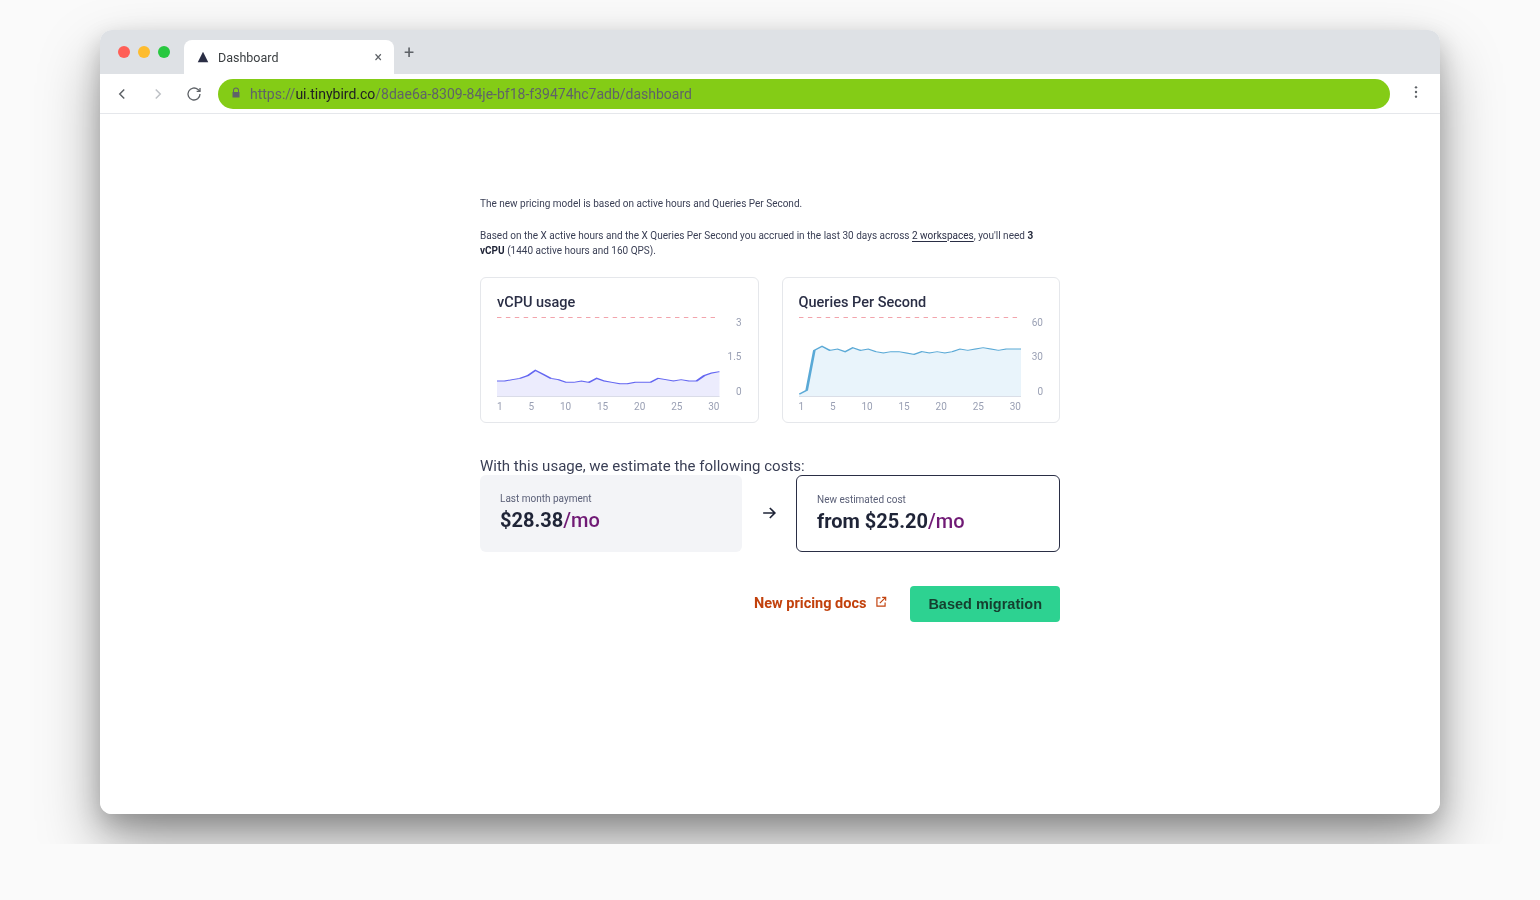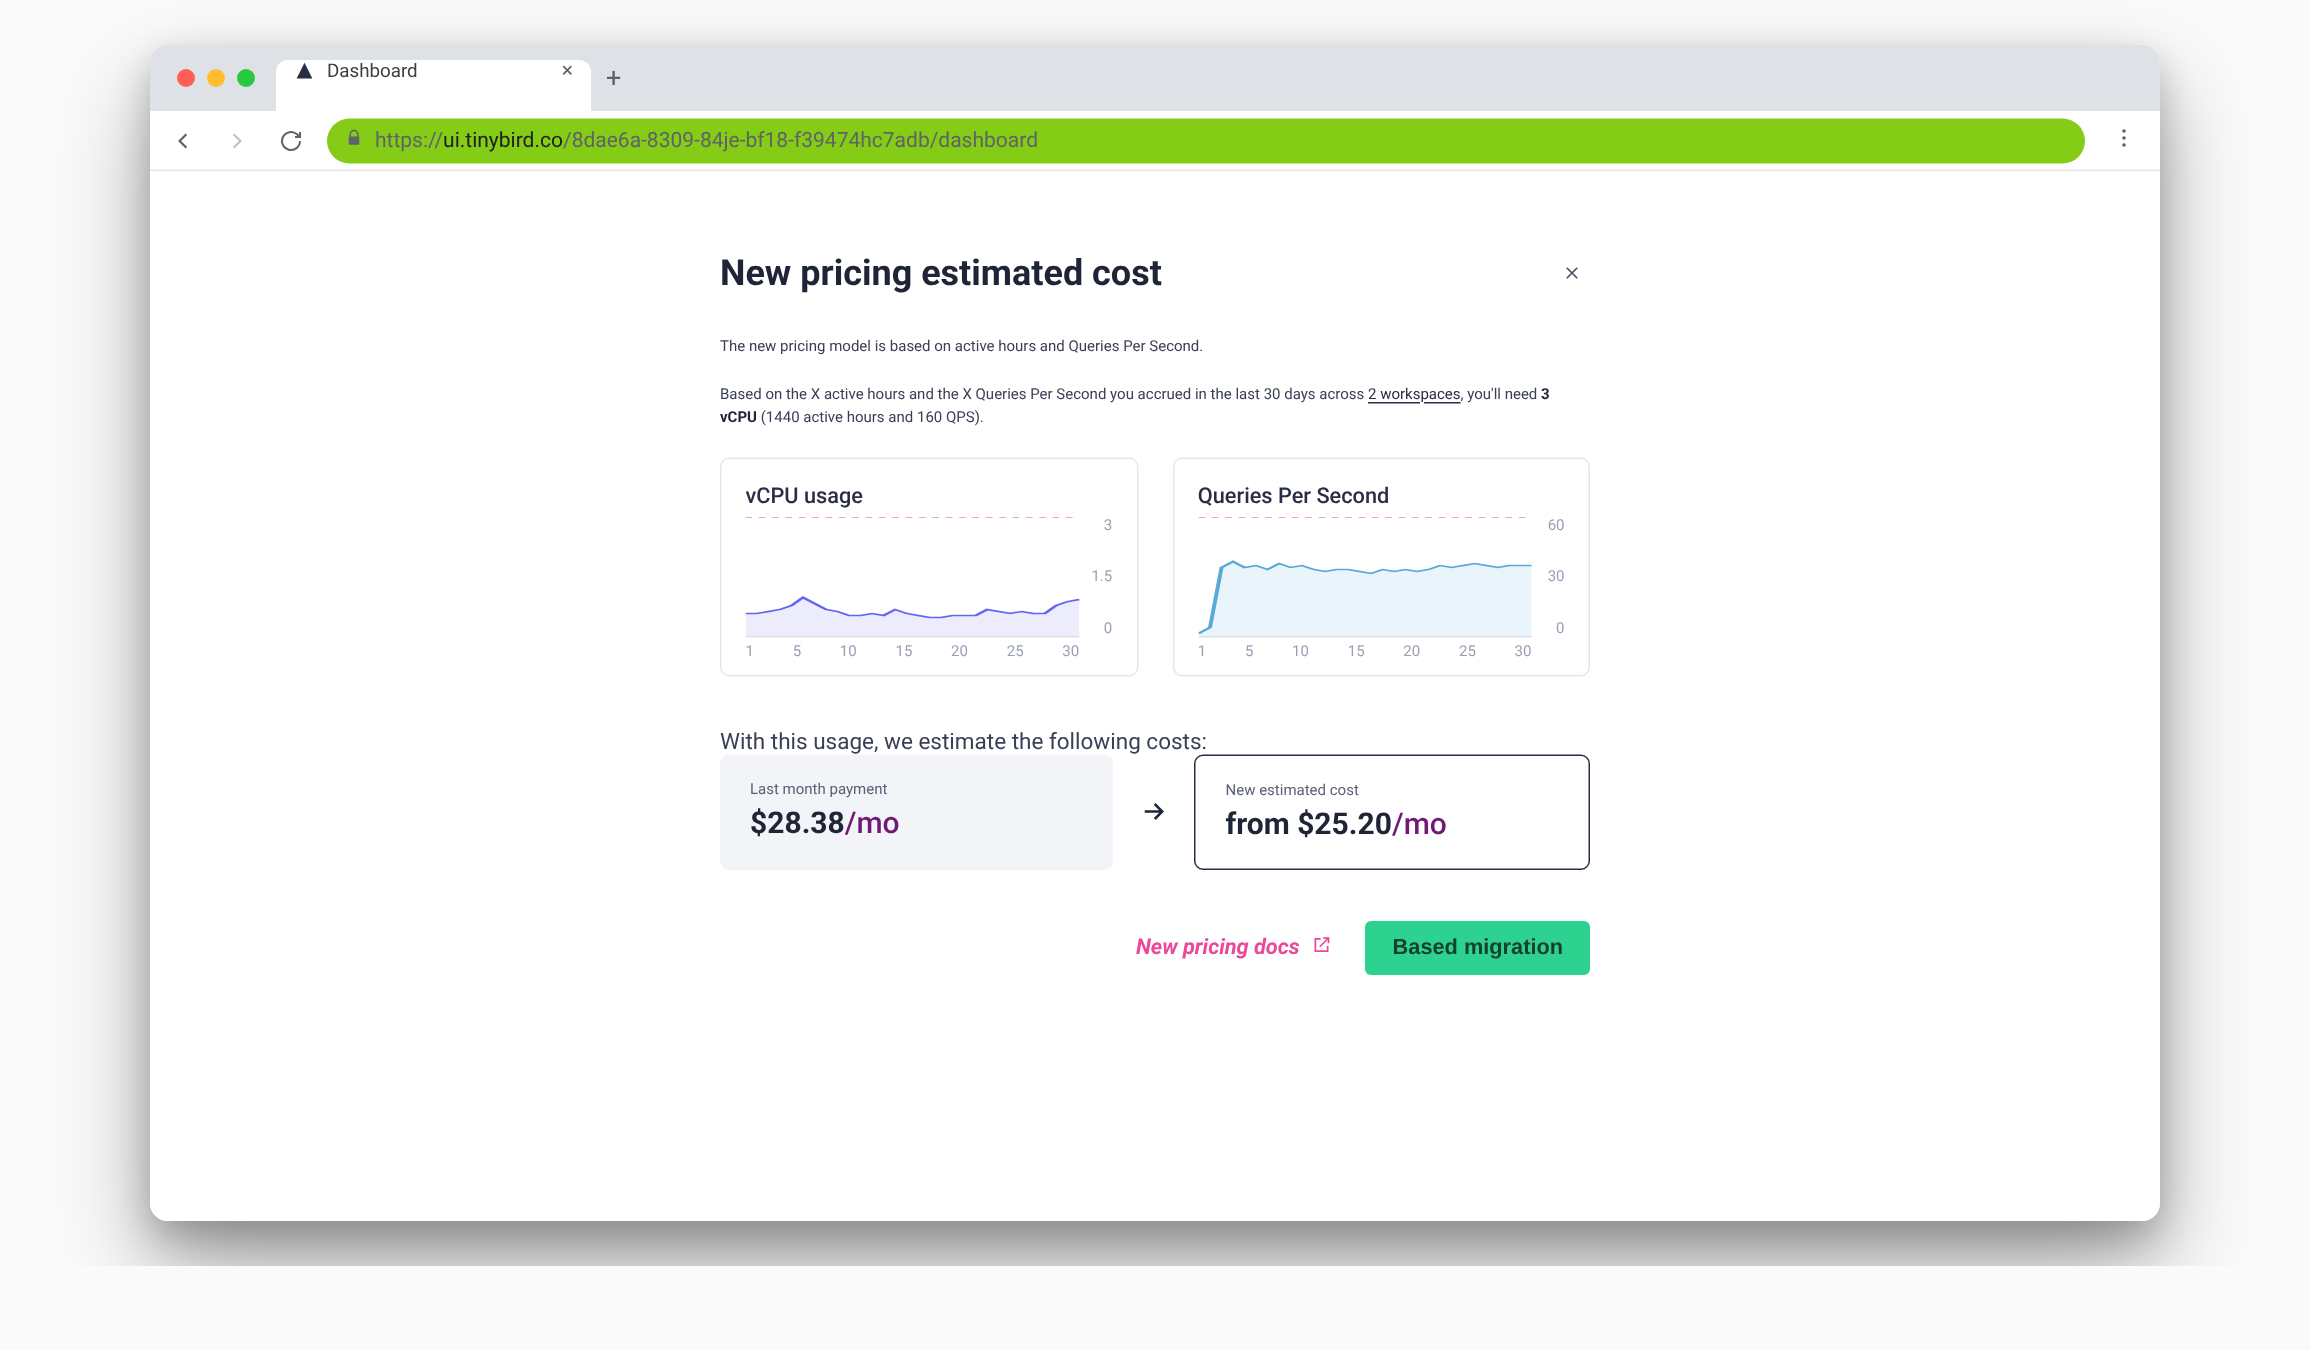--- a/index.html
+++ b/index.html
@@ -30,20 +30,21 @@
   .tl { width: 12px; height: 12px; border-radius: 50%; }
   .tl-red { background: #ff5f57; }
   .tl-yellow { background: #febc2e; }
   .tl-green { background: #28c840; }
   .tab {
     background: #fff;
     height: 34px;
     margin-top: 10px;
     border-radius: 8px 8px 0 0;
     display: flex;
+    align-items: center;
     padding: 0 12px;
     gap: 8px;
     min-width: 210px;
     font-size: 12.5px;
     color: #3c4043;
   }
   .tab-favicon { width: 14px; height: 14px; display:flex; align-items:center; justify-content:center;}
   .tab-close { margin-left: auto; color: #5f6368; font-size: 14px; line-height:1; cursor:pointer; }
   .new-tab { margin-left: 10px; color: #5f6368; font-size: 18px; cursor:pointer; }
   .toolbar {
@@ -135,22 +136,22 @@
   .cost-value .mo { font-weight: 500; color:#701a75; }
   .arrow-between {
     display:flex; align-items:center; justify-content:center;
     width: 22px; color:#1f2437;
   }
   .footer-actions {
     margin-top: 34px;
     display:flex; justify-content:flex-end; align-items:center; gap: 22px;
   }
   .link-btn {
-    font-size: 14.5px; font-weight: 700; color:#ec4899;
-    display:flex; align-items:center; gap:8px; cursor:pointer;font-style:italic;
+    font-size: 14.5px; font-weight: 700; color:#c2410c;
+    display:flex; align-items:center; gap:8px; cursor:pointer;
   }
   .primary-btn {
     background: #2dd291;
     color: #153f2f;
     font-weight: 700;
     font-size: 14.5px;
     padding: 10px 18px;
     border-radius: 4px;
     border: none;
     cursor: pointer;
@@ -211,28 +212,20 @@
           <circle cx="12" cy="5" r="1.8"></circle>
           <circle cx="12" cy="12" r="1.8"></circle>
           <circle cx="12" cy="19" r="1.8"></circle>
         </svg>
     </span>
   </div>
 
   <div class="viewport">
     <div class="dialog">
 
-      <div class="dialog-header">
-        <h1 class="dialog-title">New pricing estimated cost</h1>
-        <span class="close-x">
-          <svg width="14" height="14" viewBox="0 0 24 24" fill="none" stroke="currentColor" stroke-width="2">
-              <path d="M18 6 6 18M6 6l12 12"></path>
-            </svg>
-        </span>
-      </div>
 
       <div class="dialog-body">
         <p class="para">The new pricing model is based on active hours and Queries Per Second.</p>
         <p class="para">
           <span>Based on the X active hours and the X Queries Per Second you accrued in the last 30 days across </span><span class="link-underline">2 workspaces</span><span>, you'll need </span><span class="bold">3 vCPU</span><span> (1440 active hours and 160 QPS).</span>
         </p>
 
         <div class="charts-row">
 
           <div class="chart-card">

